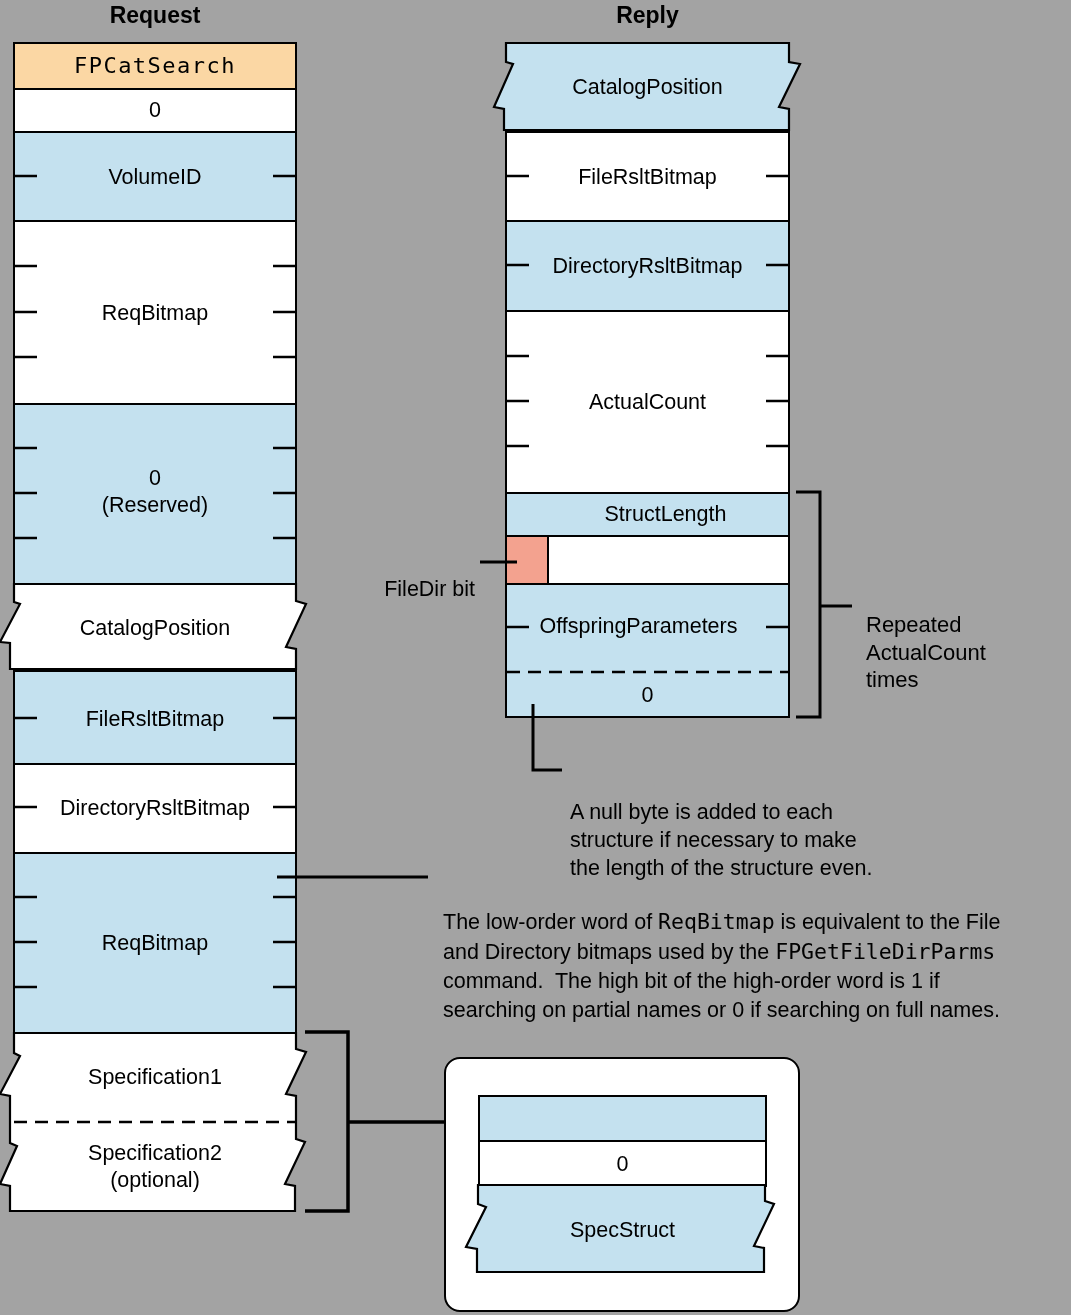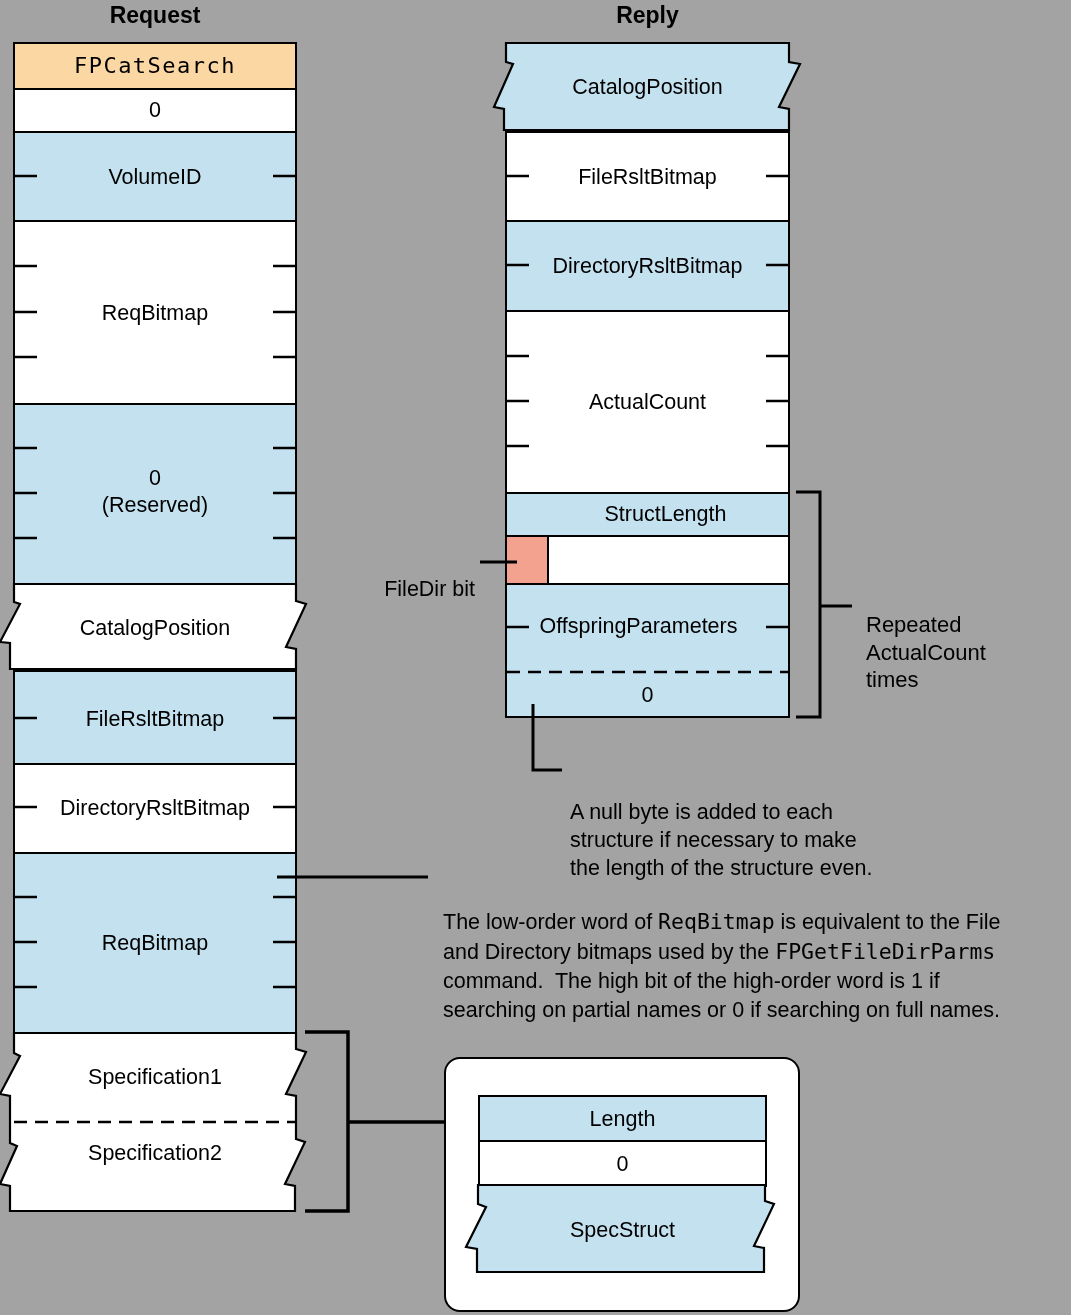--- a/index.html
+++ b/index.html
@@ -95,20 +95,21 @@
     <div>0</div>
     <div>(Reserved)</div>
   </div>
   <div class="lbl" style="left:13px;top:615px;width:284px;">CatalogPosition</div>
   <div class="lbl" style="left:13px;top:706px;width:284px;">FileRsltBitmap</div>
   <div class="lbl" style="left:13px;top:795px;width:284px;">DirectoryRsltBitmap</div>
   <div class="lbl" style="left:13px;top:930px;width:284px;">ReqBitmap</div>
   <div class="lbl" style="left:13px;top:1064px;width:284px;">Specification1</div>
   <div class="lbl" style="left:13px;top:1140px;width:284px;">
     <div>Specification2</div>
+    <div>(optional)</div>
   </div>
 
   <div class="lbl" style="left:505px;top:74px;width:285px;">CatalogPosition</div>
   <div class="lbl" style="left:505px;top:164px;width:285px;">FileRsltBitmap</div>
   <div class="lbl" style="left:505px;top:253px;width:285px;">DirectoryRsltBitmap</div>
   <div class="lbl" style="left:505px;top:389px;width:285px;">ActualCount</div>
   <div class="lbl" style="left:505px;top:501px;width:285px;padding-left:18px;">StructLength</div>
   <div class="lbl" style="left:496px;top:613px;width:285px;">OffspringParameters</div>
   <div class="lbl" style="left:505px;top:682px;width:285px;">0</div>
 
@@ -126,17 +127,16 @@
     <div>the length of the structure even.</div>
   </div>
 
   <div class="notes" style="left:443px;top:866px;line-height:29px;">
     <div><span>The low-order word of </span><span class="mono">ReqBitmap</span><span> is equivalent to the File</span></div>
     <div><span>and Directory bitmaps used by the </span><span class="mono">FPGetFileDirParms</span></div>
     <div>command.  The high bit of the high-order word is 1 if</div>
     <div>searching on partial names or 0 if searching on full names.</div>
   </div>
 
-  <div class="lbl" style="left:478px;top:1106px;width:289px;">Length</div>
   <div class="lbl" style="left:478px;top:1151px;width:289px;">0</div>
   <div class="lbl" style="left:478px;top:1217px;width:289px;">SpecStruct</div>
 
 </div>
 
 </body></html>

